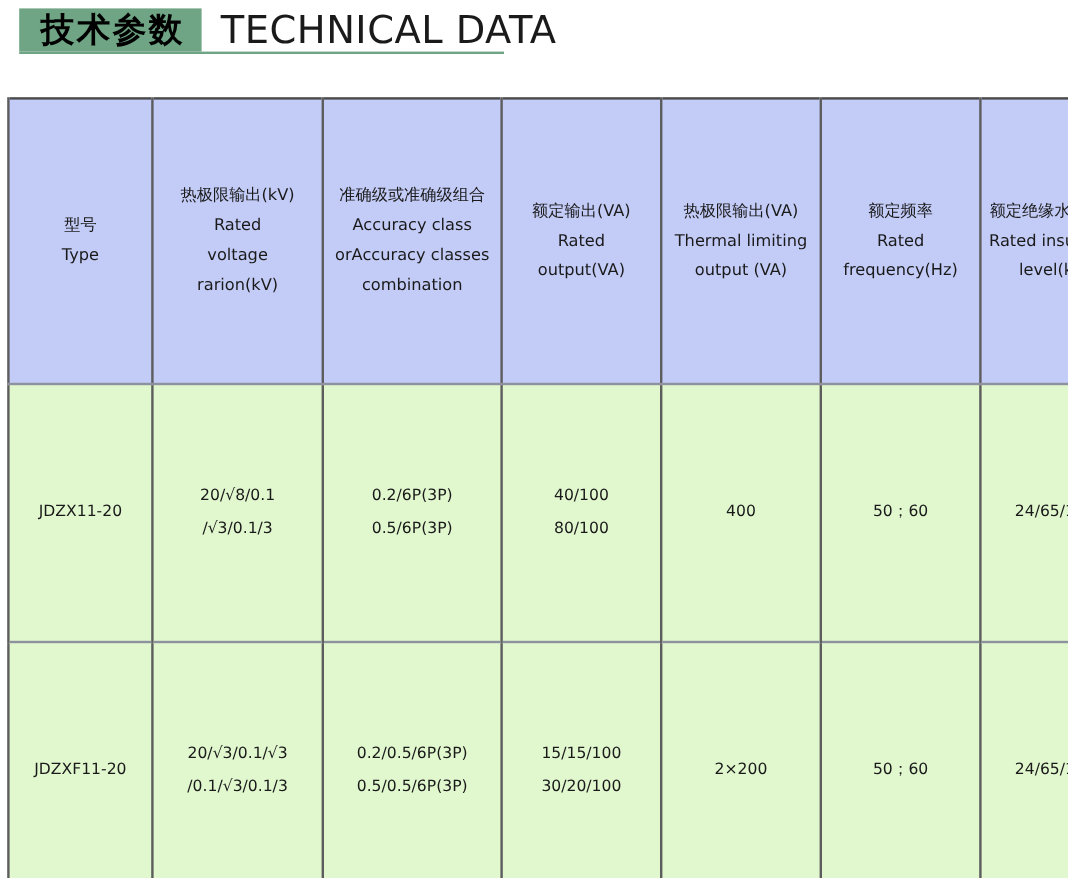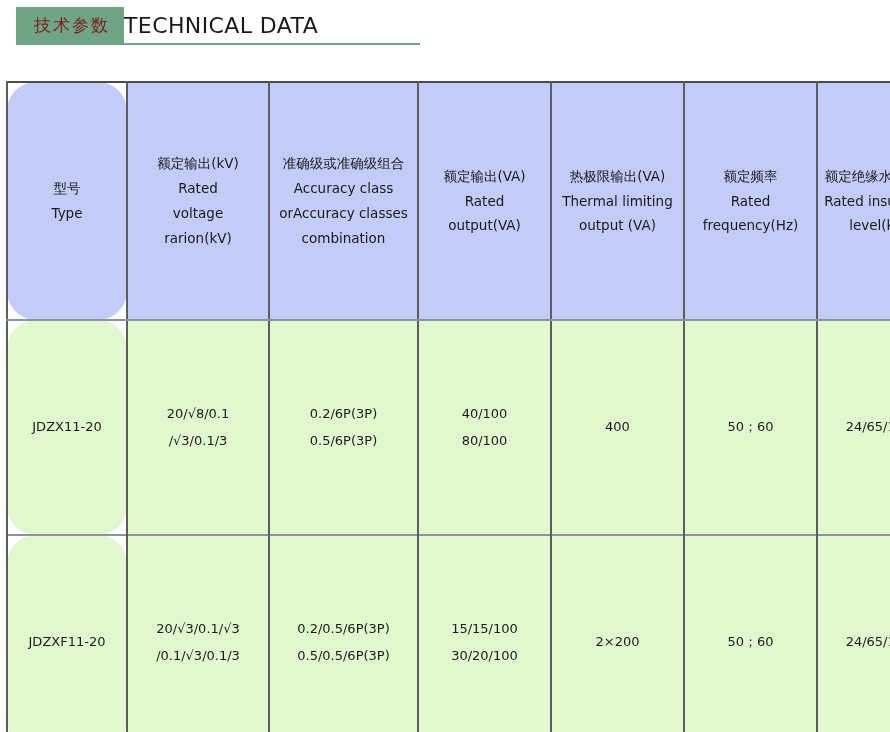--- a/index.html
+++ b/index.html
@@ -27,38 +27,38 @@
     align-items: stretch;
     height: 36px;
     margin-left: 16px;
     margin-top: 7px;
     width: 404px;
     border-bottom: 2px solid #6fa585;
     box-sizing: content-box;
   }
   .badge-cn {
     background: #6fa585;
-    color: #7f1d1d;
-    font-size: 17px;
-    font-weight: normal;
+    color: #000000;
+    font-size: 28px;
+    font-weight: bold;
     letter-spacing: 2px;
     padding: 0 14px 0 18px;
     display: flex;
     align-items: center;
     line-height: 1;
     white-space: nowrap;
   }
   .title-en {
     color: #1a1a1a;
-    font-size: 22px;
+    font-size: 32px;
     font-weight: normal;
     letter-spacing: 0.4px;
     display: flex;
     align-items: center;
-    padding-left: 0;
+    padding-left: 16px;
     white-space: nowrap;
   }
 
   
   .table-wrap {
     margin: 24px 6px 0 6px;
   }
   table.tech-table {
     border-collapse: collapse;
     table-layout: fixed;
@@ -92,21 +92,21 @@
   }
   .cell-lines > span {
     display: block;
   }
   .hdr-cn {
     font-size: 13.5px;
   }
   .hdr-en {
     font-size: 13.5px;
   }
-  .col-type   { width: 112px; border-radius: 29px; }
+  .col-type   { width: 112px; }
   .col-volt   { width: 134px; }
   .col-acc    { width: 141px; }
   .col-out    { width: 125px; margin-top: 24px; }
   .col-therm  { width: 125px; }
   .col-freq   { width: 125px; }
   .col-insul  { width: 116px; }
 </style>
 </head>
 <body>
 
@@ -122,21 +122,21 @@
     <thead>
       <tr>
         <th class="col-type">
           <span class="cell-lines">
             <span class="hdr-cn">型号</span>
             <span class="hdr-en">Type</span>
           </span>
         </th>
         <th class="col-volt">
           <span class="cell-lines">
-            <span class="hdr-cn">额定输出(kV)</span>
+            <span class="hdr-cn">热极限输出(kV)</span>
             <span class="hdr-en">Rated</span>
             <span class="hdr-en">voltage</span>
             <span class="hdr-en">rarion(kV)</span>
           </span>
         </th>
         <th class="col-acc">
           <span class="cell-lines">
             <span class="hdr-cn">准确级或准确级组合</span>
             <span class="hdr-en">Accuracy class</span>
             <span class="hdr-en">orAccuracy classes</span>

